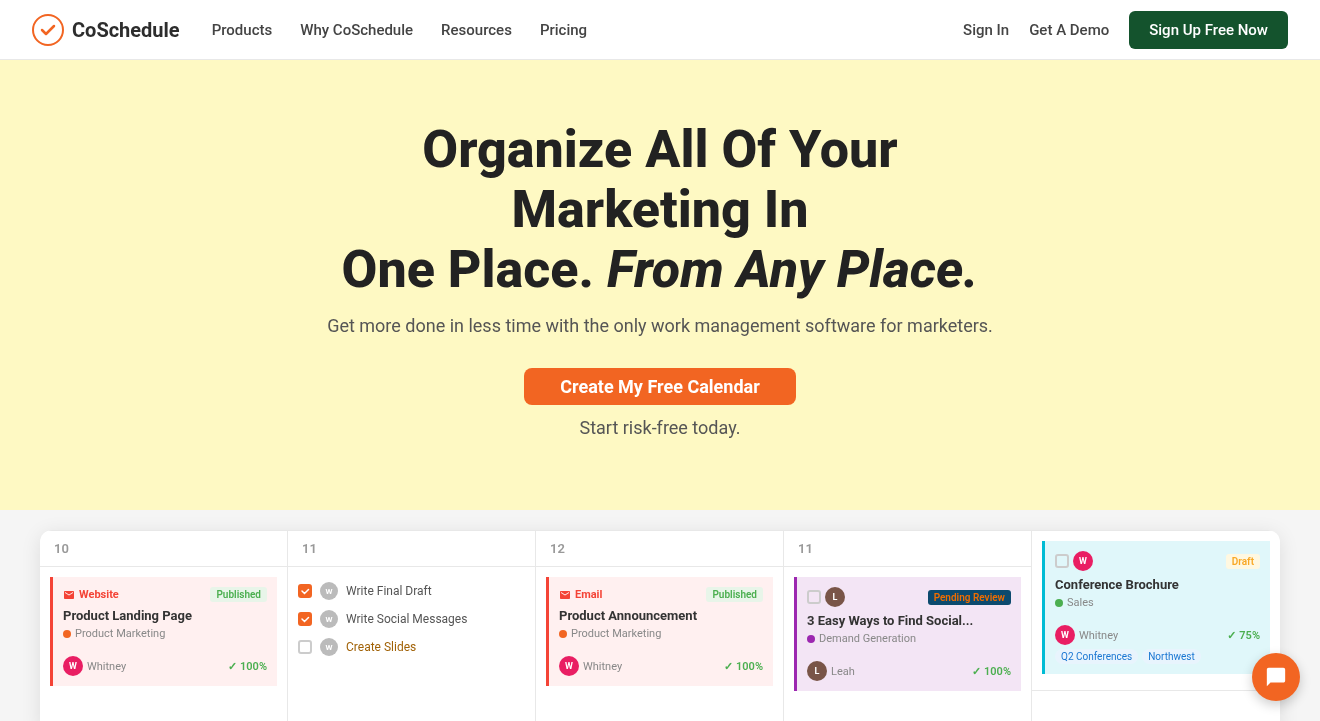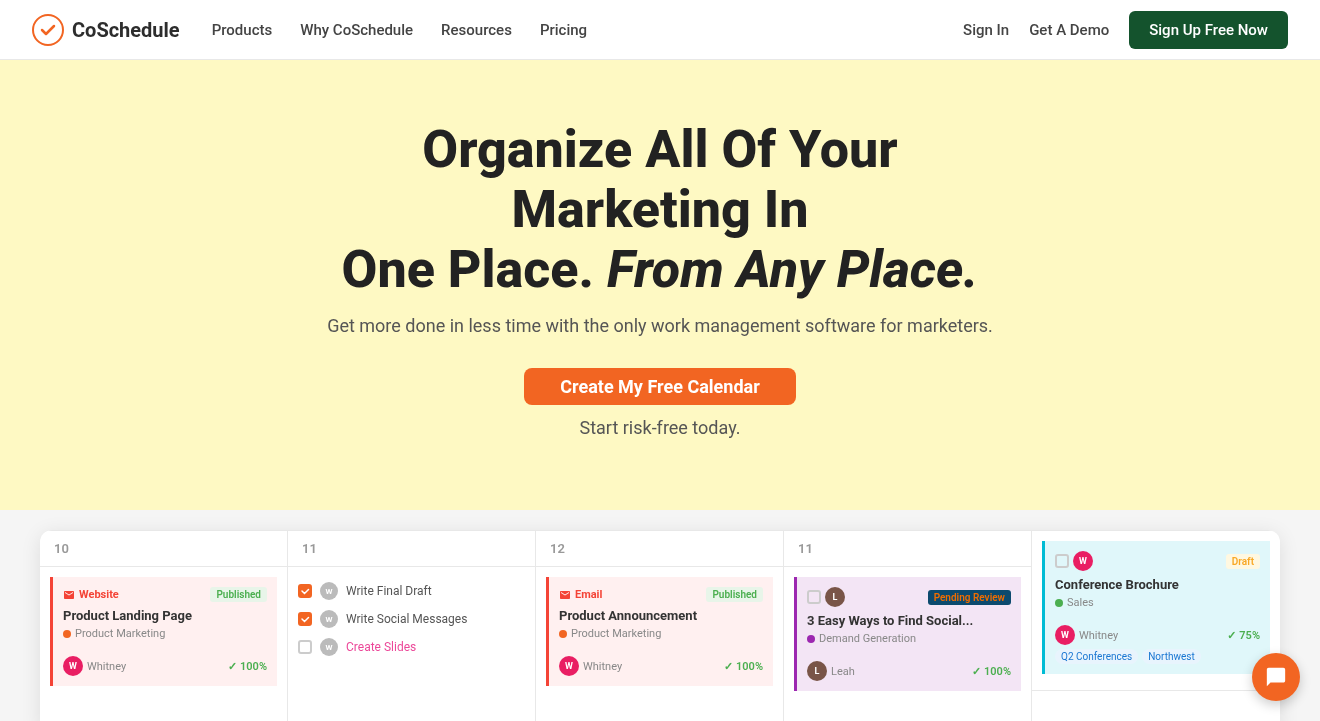--- a/index.html
+++ b/index.html
@@ -352,21 +352,21 @@
                 </svg>
         </div>
         <div class="checklist-avatar">W</div>
         <span style="font-size:12px;color:#555;">Write Social Messages</span>
       </div>
             <div class="checklist-item">
         <div class="checkbox ">
           
         </div>
         <div class="checklist-avatar">W</div>
-        <span style="font-size:12px;color:#ec4899;">Create Slides</span>
+        <span style="font-size:12px;color:#a16207;">Create Slides</span>
       </div>
           </div>
         </div>
         <div class="cal-col">
           <div class="cal-header">12</div>
           <div class="cal-cell">
             <div class="card card-red">
               <div class="card-header">
                 <span class="card-type" style="color:#f44336"><svg width="12" height="12" viewBox="0 0 24 24" fill="#f44336">
                     <path d="M20 4H4c-1.1 0-2 .9-2 2v12c0 1.1.9 2 2 2h16c1.1 0 2-.9 2-2V6c0-1.1-.9-2-2-2zm0 4l-8 5-8-5V6l8 5 8-5v2z"></path>

